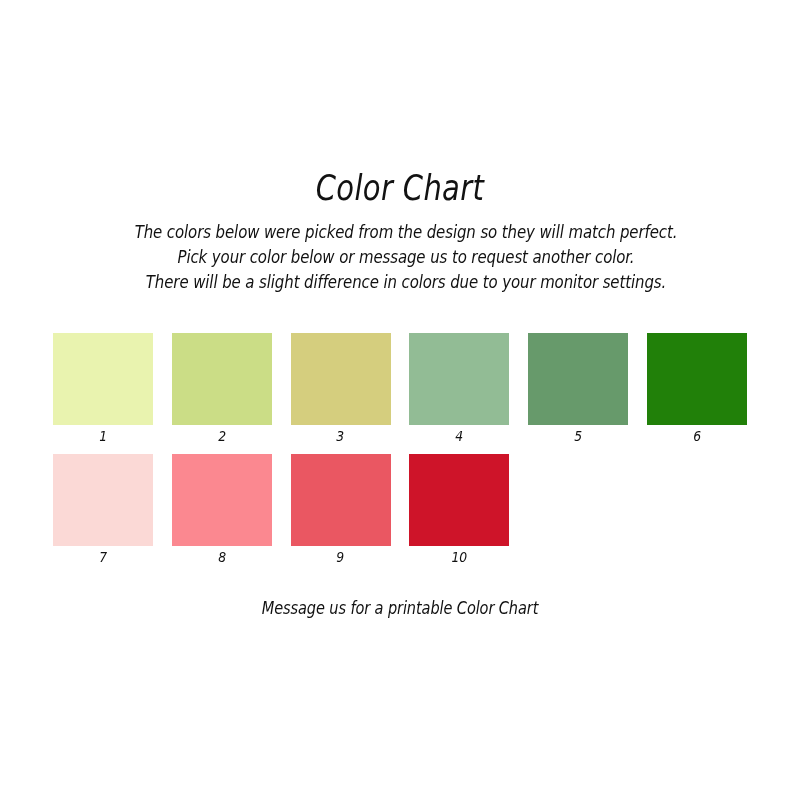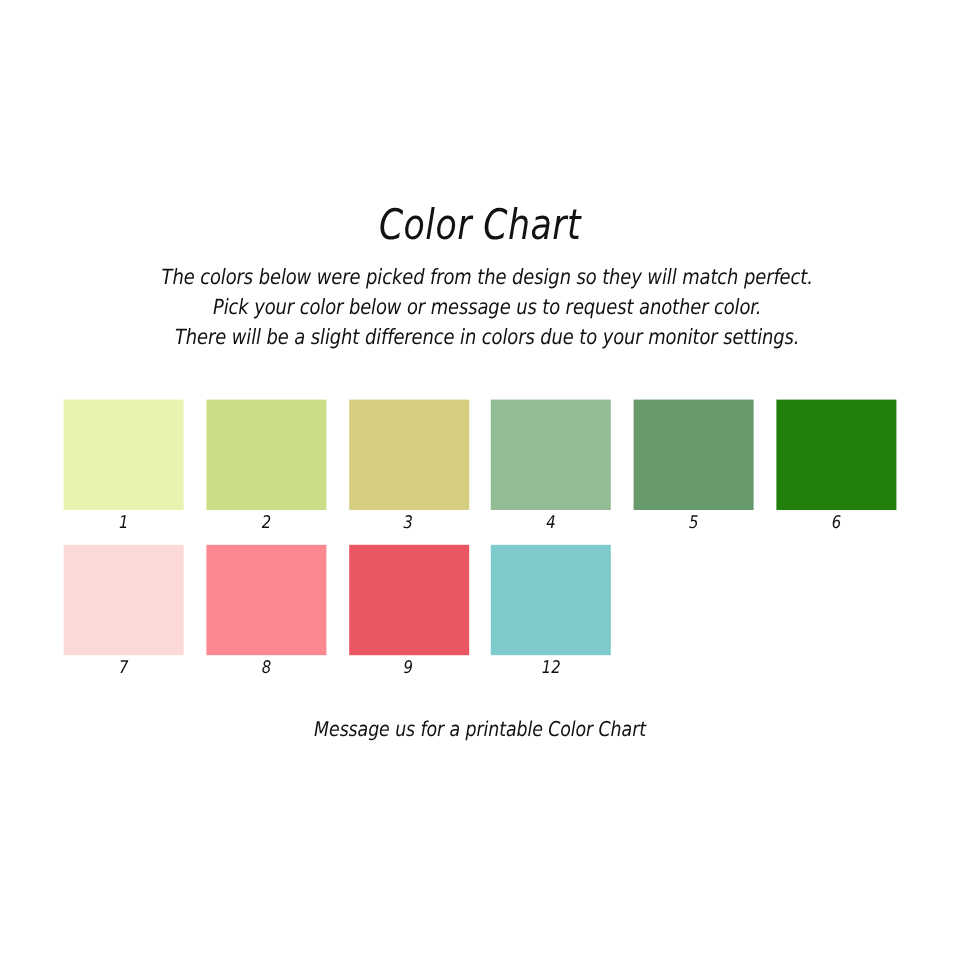--- a/index.html
+++ b/index.html
@@ -162,22 +162,22 @@
         </div>
         <div class="swatch-cell">
           <span class="swatch-chip" style="background-color: rgb(251, 136, 144);"></span>
           <span class="swatch-label">8</span>
         </div>
         <div class="swatch-cell">
           <span class="swatch-chip" style="background-color: rgb(234, 87, 98);"></span>
           <span class="swatch-label">9</span>
         </div>
         <div class="swatch-cell">
-          <span class="swatch-chip" style="background-color: rgb(127, 203, 203);"></span>
-          <span class="swatch-label">12</span>
+          <span class="swatch-chip" style="background-color: rgb(206, 20, 41);"></span>
+          <span class="swatch-label">10</span>
         </div>
       </div>
 
     </div>
 
     <div class="footer-note">Message us for a printable Color Chart</div>
 
   </div>
 </div>
 

